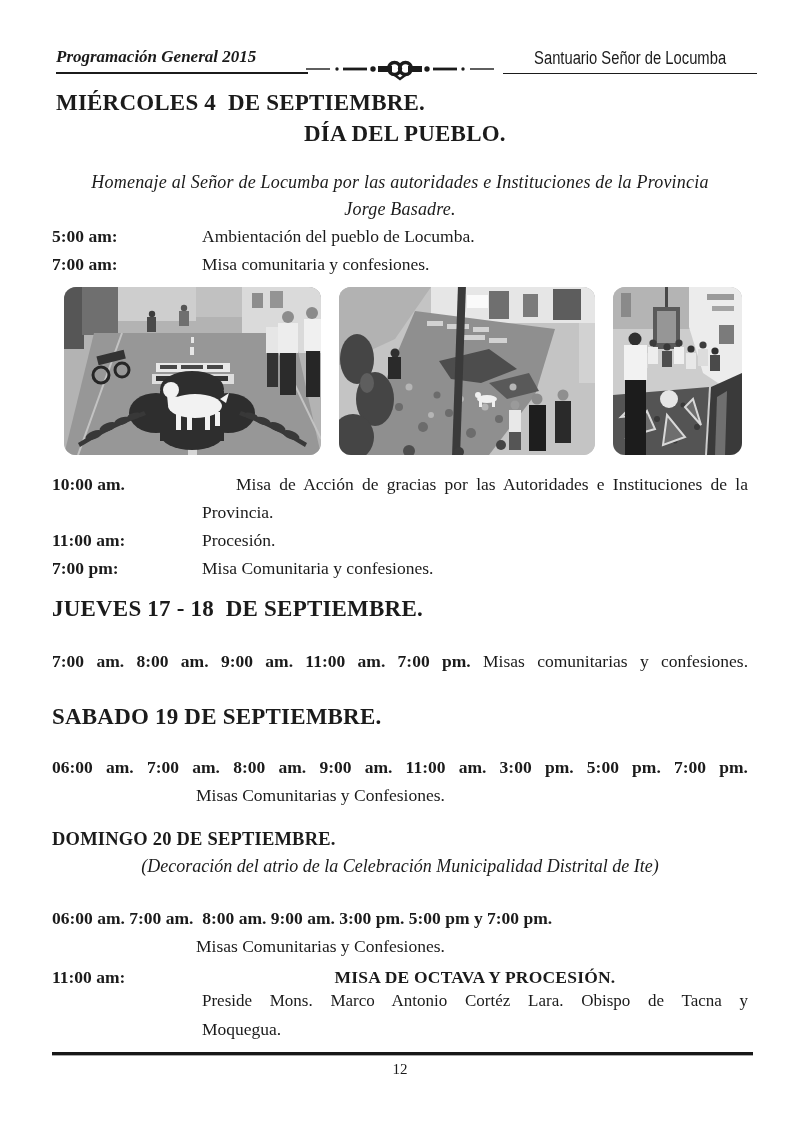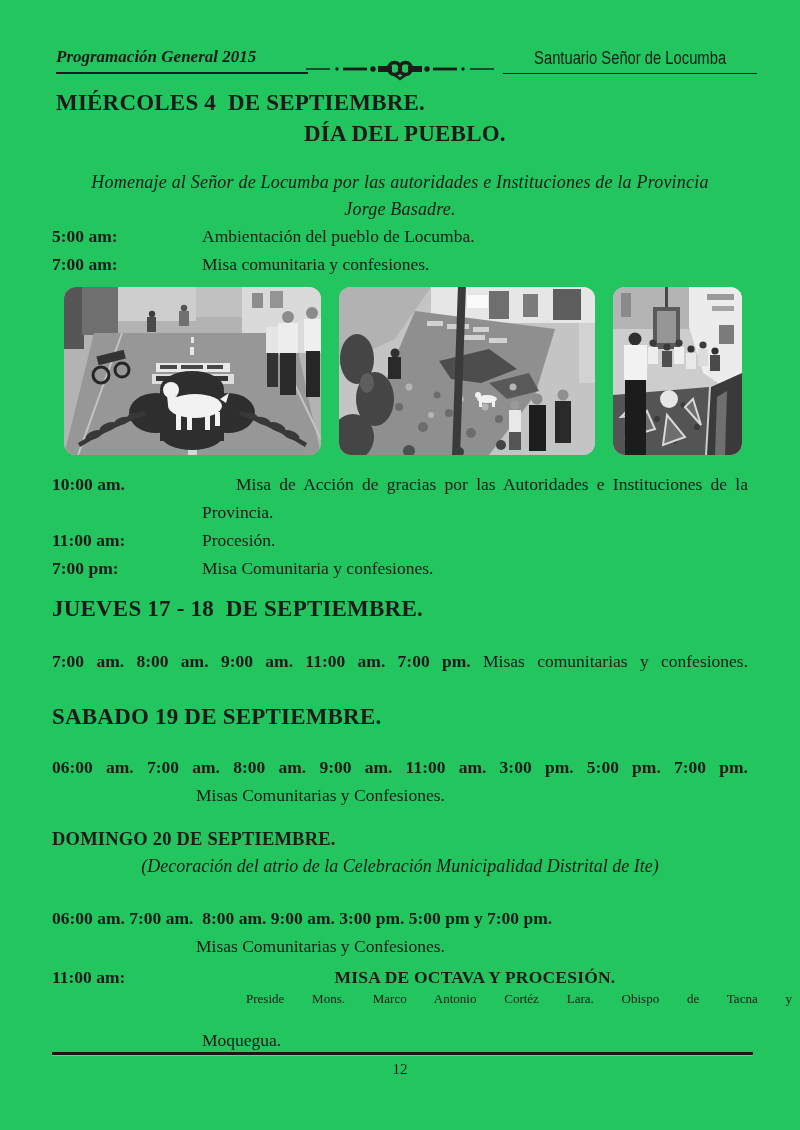--- a/index.html
+++ b/index.html
@@ -1,18 +1,18 @@
 <!DOCTYPE html>
 <html><head>
 <meta charset="utf-8">
 <style>
   html,body { margin:0; padding:0; background:#e9e9e9; }
   .page {
     position:relative; width:800px; height:1130px; margin:0 auto;
-    background:#22c55e; color:#1b1b1b;
+    background:#ffffff; color:#1b1b1b;
     font-family:"Liberation Serif","DejaVu Serif",serif;
     overflow:hidden; box-sizing:border-box;
   }
   .abs { position:absolute; }
 
   
   .hdr-left {
     left:56px; top:47px; width:252px;
     font-size:17px; font-weight:bold; font-style:italic;
     border-bottom:2.5px solid #1b1b1b; padding-bottom:5px;
@@ -52,22 +52,22 @@
   .line-full { left:52px; top:651px; width:696px; font-size:17.5px; text-align:justify; text-align-last:justify; }
   .sb-title { left:52px; top:704px; }
   .sb-times { left:52px; top:757px; width:696px; font-size:17.5px; font-weight:bold; text-align:justify; text-align-last:justify; }
   .indent-desc { left:196px; top:785px; font-size:17.5px; }
   .dm-title { left:52px; top:829px; font-size:18.5px; font-weight:bold; letter-spacing:0.2px; }
   .dm-note { left:54px; top:856px; width:692px; text-align:center; font-style:italic; font-size:18px; }
   .dm-times { left:52px; top:908px; width:696px; font-size:17.5px; font-weight:bold; white-space:pre-wrap; }
   .dm-desc { left:196px; top:936px; font-size:17.5px; }
   .octava { left:52px; top:963px; }
   .octava .title { font-weight:bold; letter-spacing:0.2px;text-align:center; }
-  .oct-line1 { left:202px; top:991px; width:546px; font-size:13px; text-align:justify; text-align-last:justify;margin-left:44px; }
-  .oct-line2 { left:202px; top:1019px; font-size:17.5px;margin-top:11px; }
+  .oct-line1 { left:202px; top:991px; width:546px; font-size:17px; text-align:justify; text-align-last:justify; }
+  .oct-line2 { left:202px; top:1019px; font-size:17.5px; }
 
   
   .foot-rule { left:52px; top:1052px; width:701px; height:3px;
     border-top:3px solid #181818; border-bottom:1px solid #a8a8a8; box-sizing:border-box; }
   .page-num { left:0; top:1061px; width:800px; text-align:center; font-size:15px; }
 </style>
 </head>
 <body>
 
 <div class="page">

